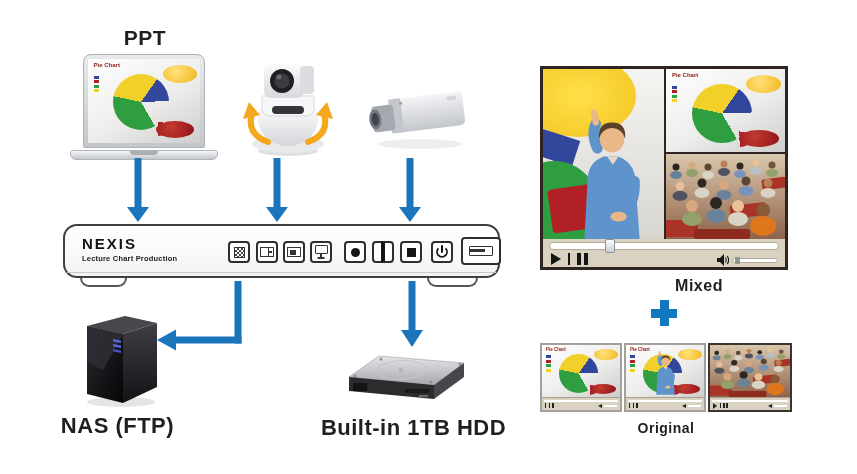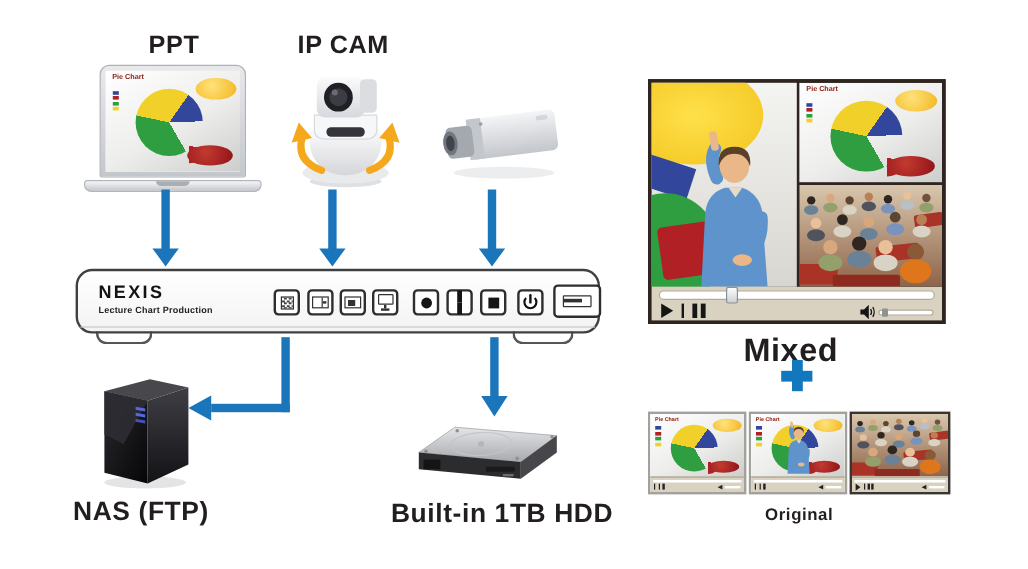--- a/index.html
+++ b/index.html
@@ -5,22 +5,22 @@
   * { box-sizing: border-box; margin: 0; padding: 0; }
   body { margin:0; background:#fff; font-family:"Liberation Sans", sans-serif; }
   #canvas { position:relative; width:857px; height:474px; background:#fff; overflow:hidden; }
 
   
   .lbl { position:absolute; font-weight:bold; color:#221e1f; text-align:center; font-size:21px; letter-spacing:.5px; }
   .lbl-ppt      { left:95px;  top:26px;  width:100px; }
   .lbl-ipcam    { left:226px; top:26px;  width:120px; }
   .lbl-cam      { left:362px; top:26px;  width:100px; }
   .lbl-nas      { left:30px;  top:413px; width:175px; font-size:22px; }
-  .lbl-hdd      { left:316px; top:415px; width:195px; font-size:22px;text-align:right; }
-  .lbl-mixed    { left:584px; top:277px; width:150px; font-size:27px; }
+  .lbl-hdd      { left:316px; top:415px; width:195px; font-size:22px; }
+  .lbl-mixed    { left:624px; top:277px; width:150px; font-size:16px; }
   .lbl-original { left:591px; top:420px; width:150px; font-size:14px; }
 
   
   #arrows { position:absolute; left:0; top:0; width:857px; height:474px; pointer-events:none; }
 
   
   .laptop { position:absolute; left:70px; top:54px; width:148px; height:108px; }
   .lap-screen { position:absolute; left:13px; top:0; width:122px; height:94px;
     background:linear-gradient(#e8e9eb,#c3c6cb); border:1px solid #aeb1b6; border-radius:8px 8px 2px 2px; padding:4px; }
   .lap-slide { position:relative; width:112px; height:84px; overflow:hidden; background:#fff; }
@@ -223,21 +223,20 @@
           <ellipse cx="50" cy="62" rx="10" ry="7" fill="#6a8297"></ellipse>
         <circle cx="72" cy="52" r="6" fill="#e8c09a"></circle>
           <ellipse cx="72" cy="65" rx="10" ry="7" fill="#d9d3c6"></ellipse>
         <circle cx="97" cy="56" r="7" fill="#8a5a38"></circle>
           <ellipse cx="97" cy="72" rx="13" ry="10" fill="#e0761c"></ellipse>
       </g>
     </defs>
   </svg>
 
   <div class="lbl lbl-ppt">PPT</div>
-  <div class="lbl lbl-ipcam">IP CAM</div>
 
   <div class="laptop">
     <div class="lap-screen">
       <div class="lap-slide">
         <div class="slide">
           <span class="slide-title">Pie Chart</span>
           <span class="slide-legend">
               <i class="lg-b"></i>
               <i class="lg-r"></i>
               <i class="lg-g"></i>

